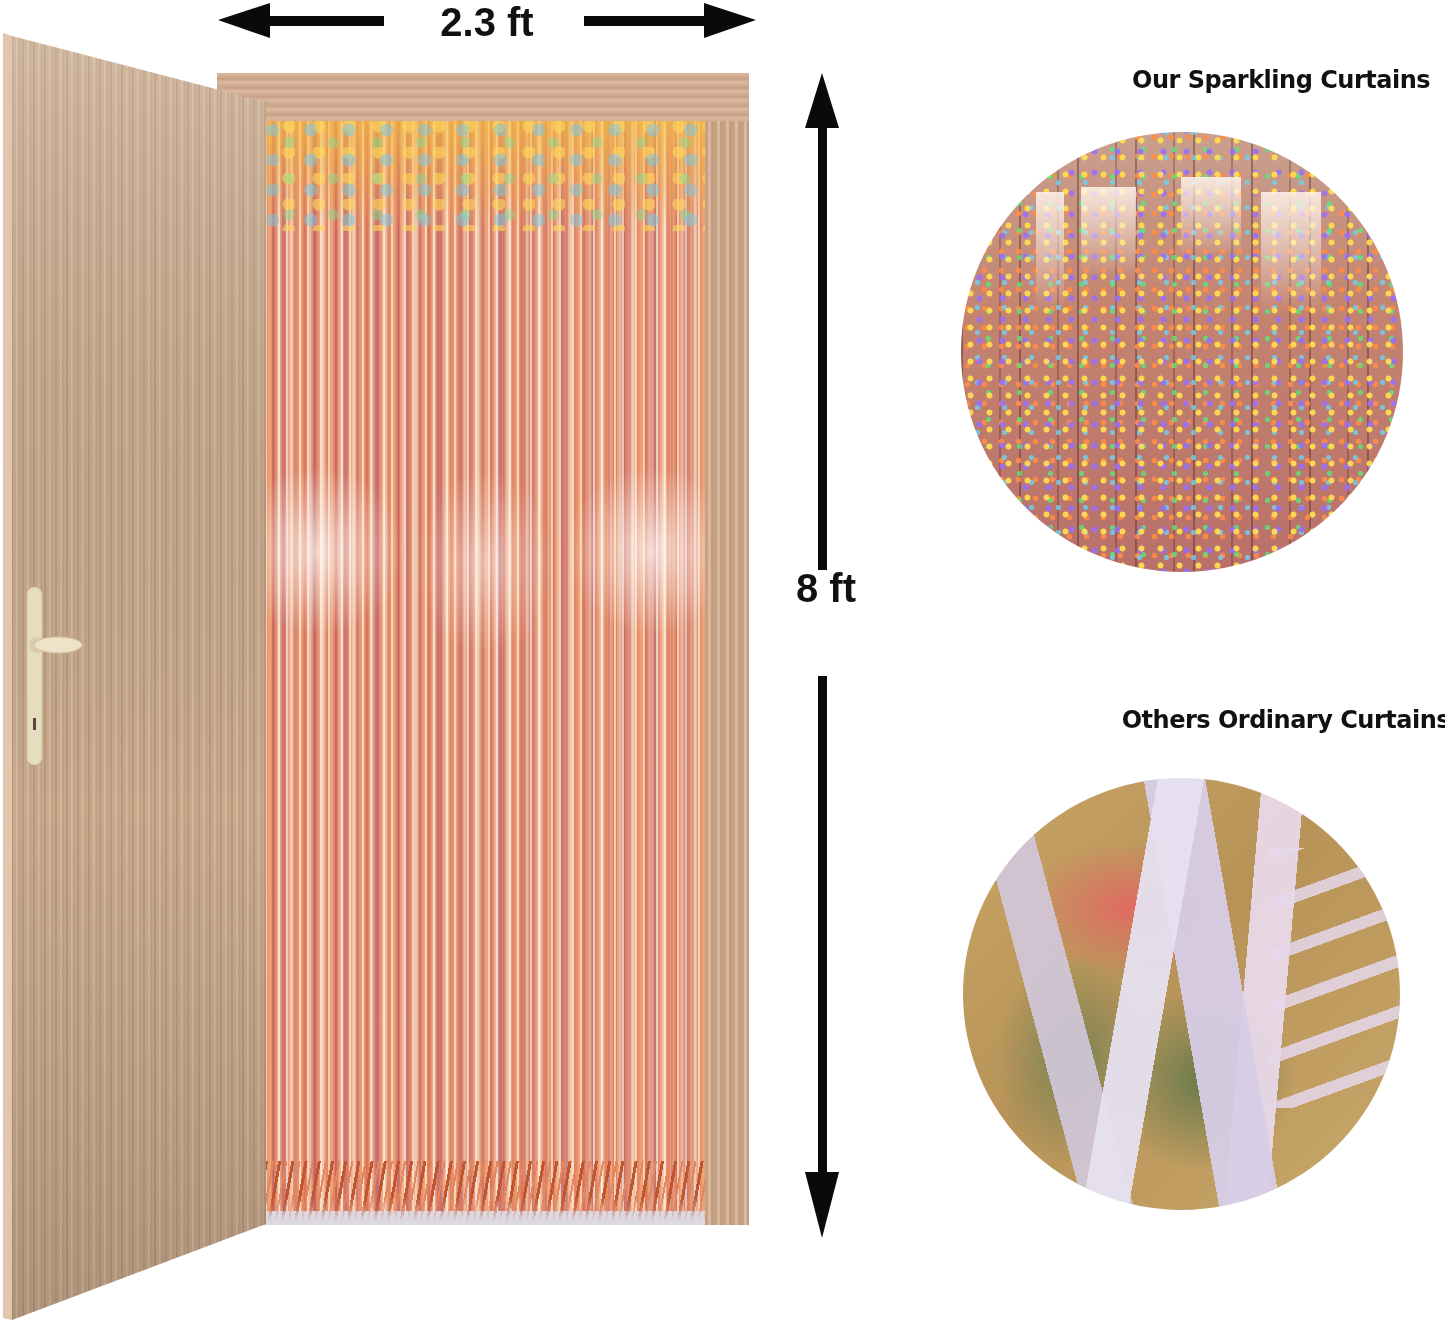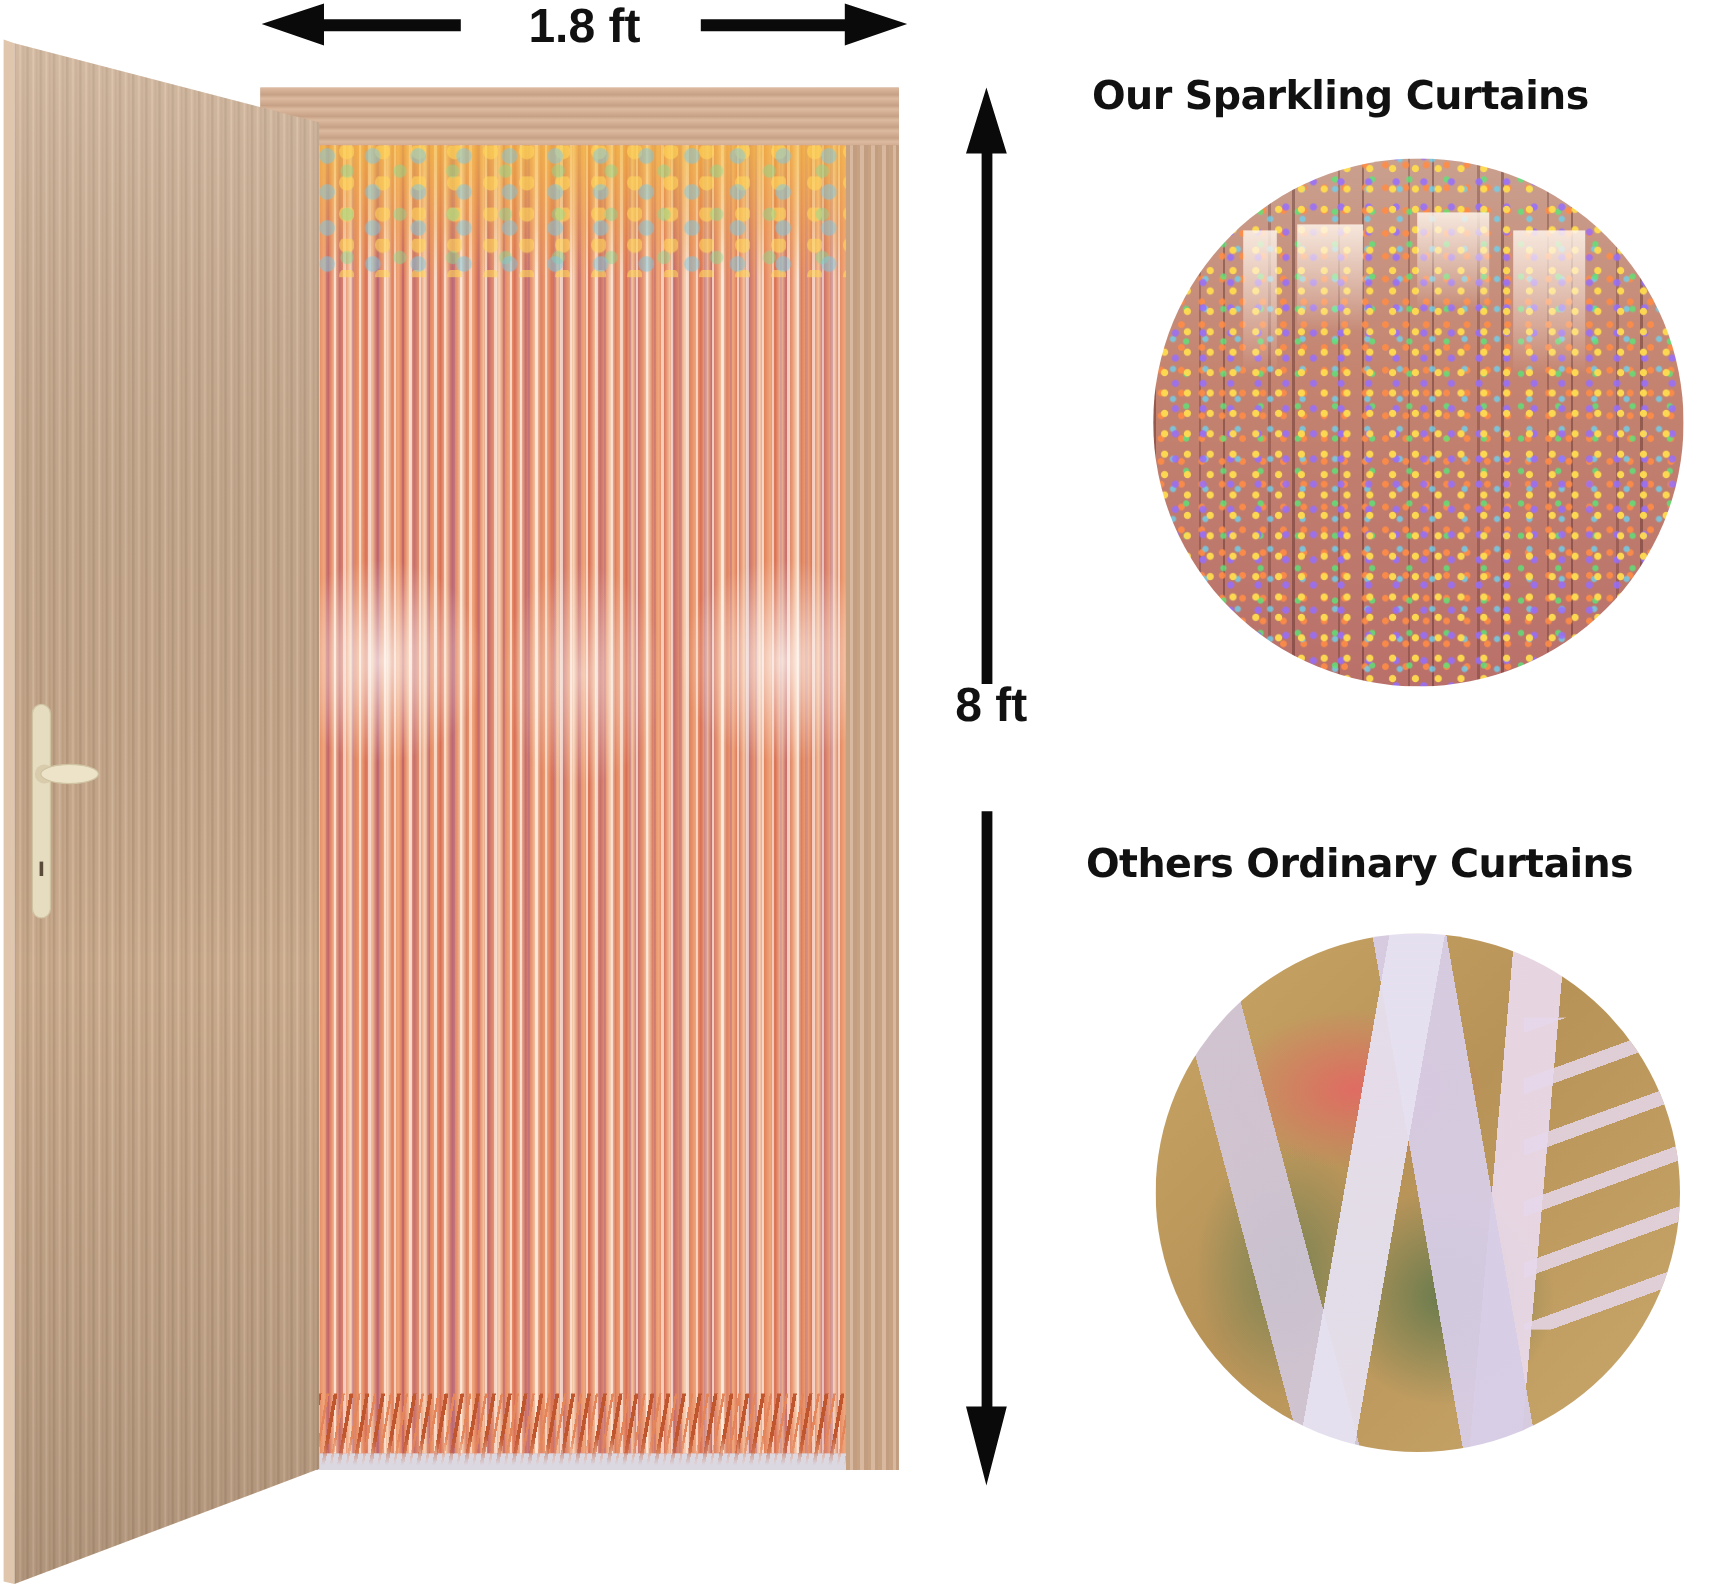--- a/index.html
+++ b/index.html
@@ -53,21 +53,21 @@
 
   
   .door { left: 0; top: 0; }
 
   
   .dim-height { left: 800px; top: 70px; width: 50px; height: 1172px; }
   .dim-height-label { left: 770px; top: 564px; width: 112px; text-align: center;
     font-weight: 700; font-size: 40px; line-height: 48px; color: #111; }
 
   
-  .heading { font-weight: 900; font-size: 33px; line-height: 40px; color: #111; white-space: nowrap; text-align: left;
+  .heading { font-weight: 900; font-size: 24px; line-height: 40px; color: #111; white-space: nowrap; text-align: right;
     font-family: "DejaVu Sans", "Liberation Sans", sans-serif; letter-spacing: -0.5px; }
   .heading-ours { left: 910px; top: 60px; width: 520px; }
   .heading-others { left: 905px; top: 700px; width: 545px; }
 
   .circle { border-radius: 50%; overflow: hidden; }
   .circle-ours { left: 961px; top: 132px; width: 442px; height: 440px;
     background:
       radial-gradient(circle, rgba(255,220,80,0.95) 0 2.6px, transparent 3.4px) 0 0 / 19px 17px,
       radial-gradient(circle, rgba(150,110,255,0.85) 0 2.6px, transparent 3.4px) 7px 9px / 23px 21px,
       radial-gradient(circle, rgba(90,230,120,0.8) 0 2.2px, transparent 3px) 12px 4px / 31px 27px,
@@ -96,21 +96,21 @@
     background: repeating-linear-gradient(160deg, rgba(230,215,235,0.85) 0 12px, transparent 12px 48px); }
 </style>
 </head>
 <body>
 
 <div class="abs dim-width">
   <svg width="538" height="44" viewBox="0 0 538 44">
     <polygon points="0,20 52,3 52,16 166,16 166,26 52,26 52,38" fill="#0a0a0a"></polygon>
     <polygon points="538,20 486,3 486,16 366,16 366,26 486,26 486,38" fill="#0a0a0a"></polygon>
   </svg>
-  <div class="dim-width-label">1.8 ft</div>
+  <div class="dim-width-label">2.3 ft</div>
 </div>
 
 <div class="abs frame"></div>
 <div class="abs frame-top"></div>
 <div class="abs frame-right"></div>
 <div class="abs opening">
   <div class="curtain"></div>
   <div class="curtain-top-glitter"></div>
   <div class="curtain-shine"></div>
   <div class="curtain-fringe"></div>

